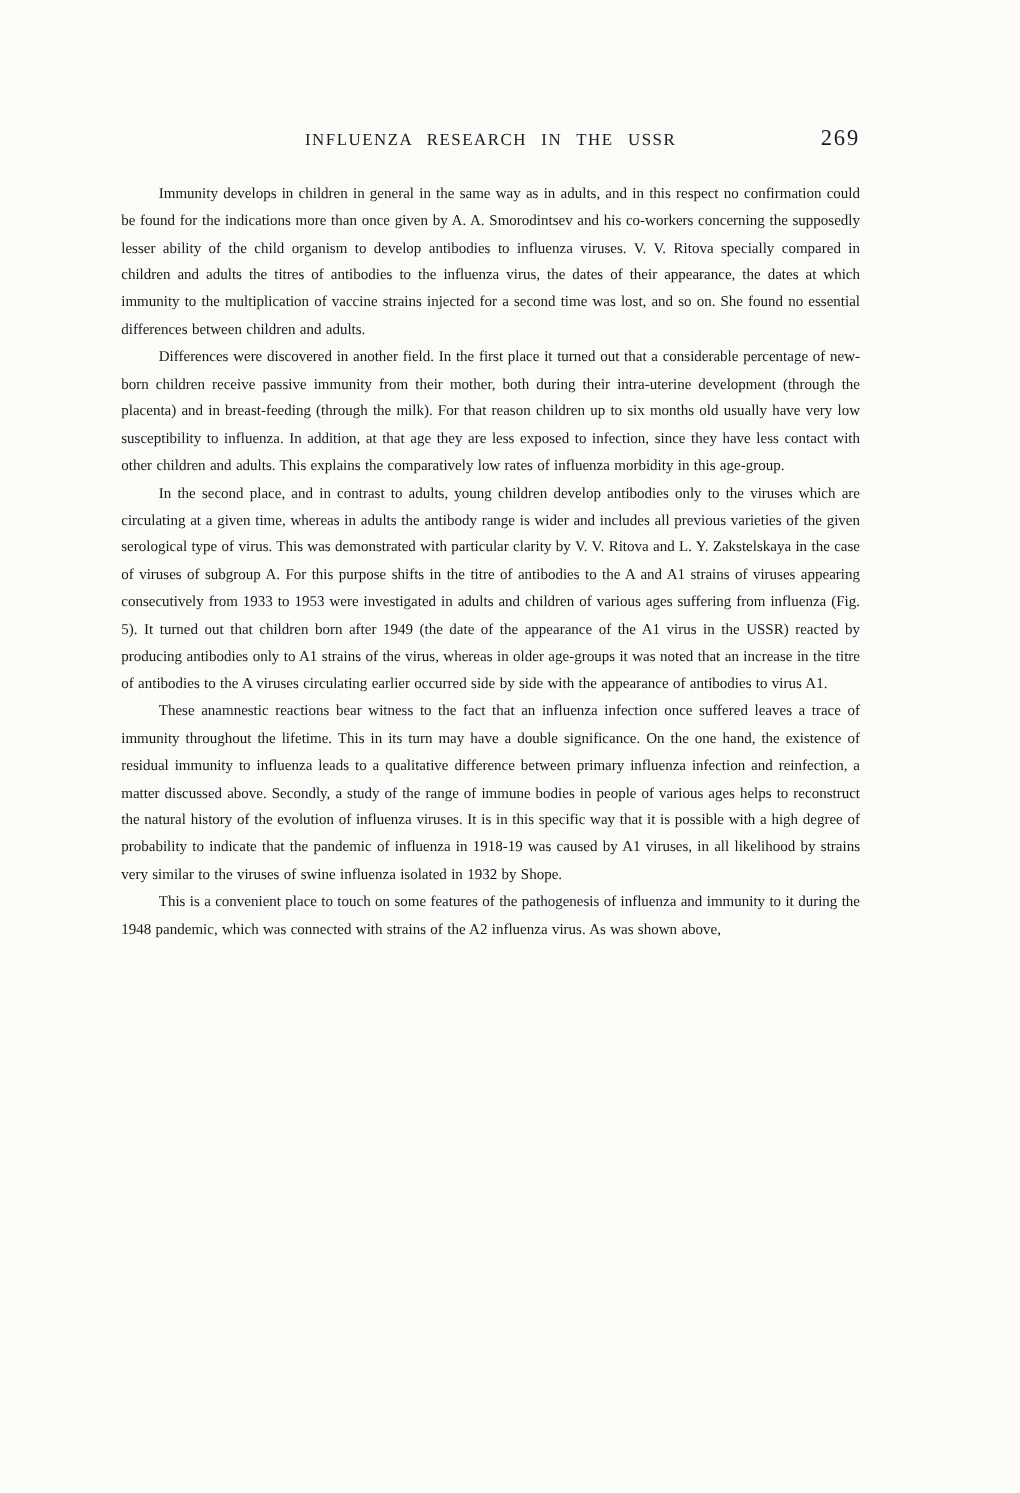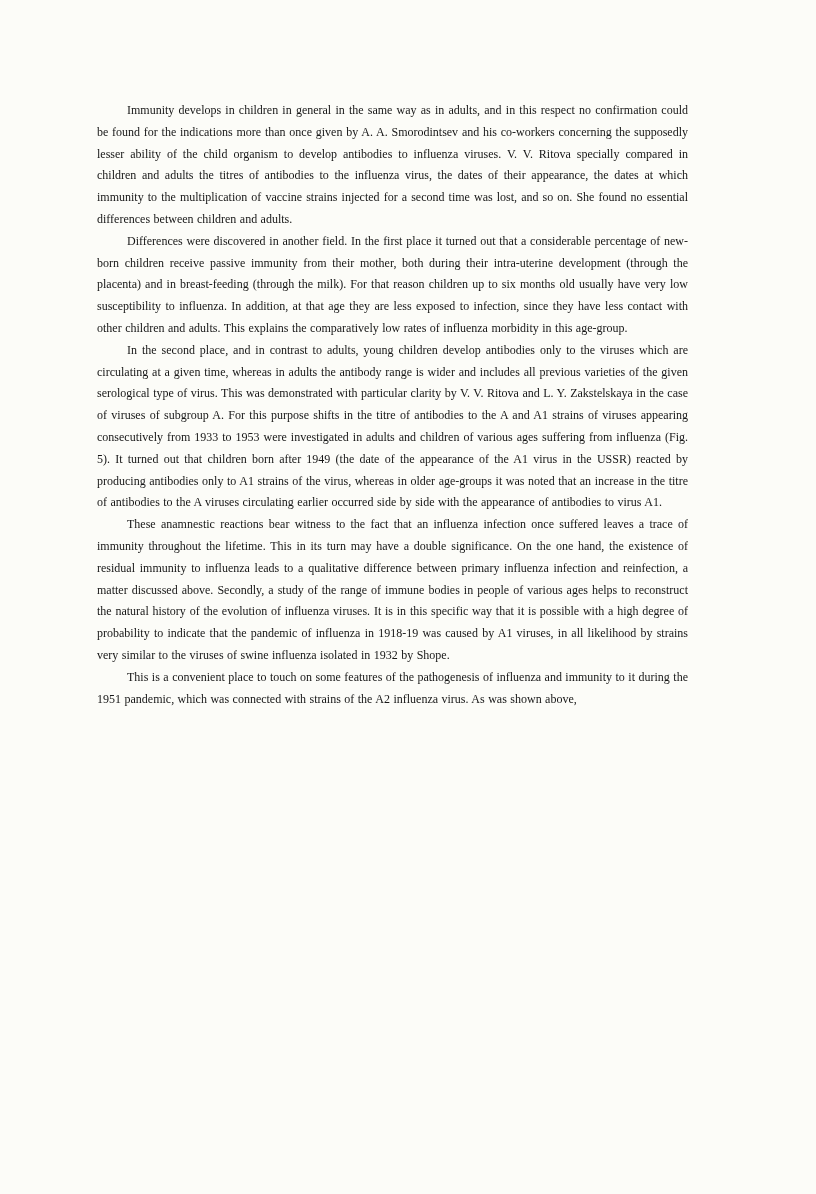--- a/index.html
+++ b/index.html
@@ -55,22 +55,26 @@
     font-size: 12px;
     line-height: 21.8px;
     word-spacing: 0.04em;
   }
 </style>
 </head>
 <body>
 
 <div class="page">
 
+  <div class="running-header">
+    <div class="running-head-title">INFLUENZA RESEARCH IN THE USSR</div>
+    <div class="page-number">269</div>
+  </div>
 
   <div class="body-text">
     <p>Immunity develops in children in general in the same way as in adults, and in this respect no confirmation could be found for the indications more than once given by A. A. Smorodintsev and his co-workers concerning the supposedly lesser ability of the child organism to develop antibodies to influenza viruses. V. V. Ritova specially compared in children and adults the titres of antibodies to the influenza virus, the dates of their appearance, the dates at which immunity to the multiplication of vaccine strains injected for a second time was lost, and so on. She found no essential differences between children and adults.</p>
     <p>Differences were discovered in another field. In the first place it turned out that a considerable percentage of new-born children receive passive immunity from their mother, both during their intra-uterine development (through the placenta) and in breast-feeding (through the milk). For that reason children up to six months old usually have very low susceptibility to influenza. In addition, at that age they are less exposed to infection, since they have less contact with other children and adults. This explains the comparatively low rates of influenza morbidity in this age-group.</p>
     <p>In the second place, and in contrast to adults, young children develop antibodies only to the viruses which are circulating at a given time, whereas in adults the antibody range is wider and includes all previous varieties of the given serological type of virus. This was demonstrated with particular clarity by V. V. Ritova and L. Y. Zakstelskaya in the case of viruses of subgroup A. For this purpose shifts in the titre of antibodies to the A and A1 strains of viruses appearing consecutively from 1933 to 1953 were investigated in adults and children of various ages suffering from influenza (Fig. 5). It turned out that children born after 1949 (the date of the appearance of the A1 virus in the USSR) reacted by producing antibodies only to A1 strains of the virus, whereas in older age-groups it was noted that an increase in the titre of antibodies to the A viruses circulating earlier occurred side by side with the appearance of antibodies to virus A1.</p>
     <p>These anamnestic reactions bear witness to the fact that an influenza infection once suffered leaves a trace of immunity throughout the lifetime. This in its turn may have a double significance. On the one hand, the existence of residual immunity to influenza leads to a qualitative difference between primary influenza infection and reinfection, a matter discussed above. Secondly, a study of the range of immune bodies in people of various ages helps to reconstruct the natural history of the evolution of influenza viruses. It is in this specific way that it is possible with a high degree of probability to indicate that the pandemic of influenza in 1918-19 was caused by A1 viruses, in all likelihood by strains very similar to the viruses of swine influenza isolated in 1932 by Shope.</p>
-    <p>This is a convenient place to touch on some features of the pathogenesis of influenza and immunity to it during the 1951 pandemic, which was connected with strains of the A2 influenza virus. As was shown above,</p>
+    <p>This is a convenient place to touch on some features of the pathogenesis of influenza and immunity to it during the 1948 pandemic, which was connected with strains of the A2 influenza virus. As was shown above,</p>
   </div>
 
 </div>
 
 </body></html>

